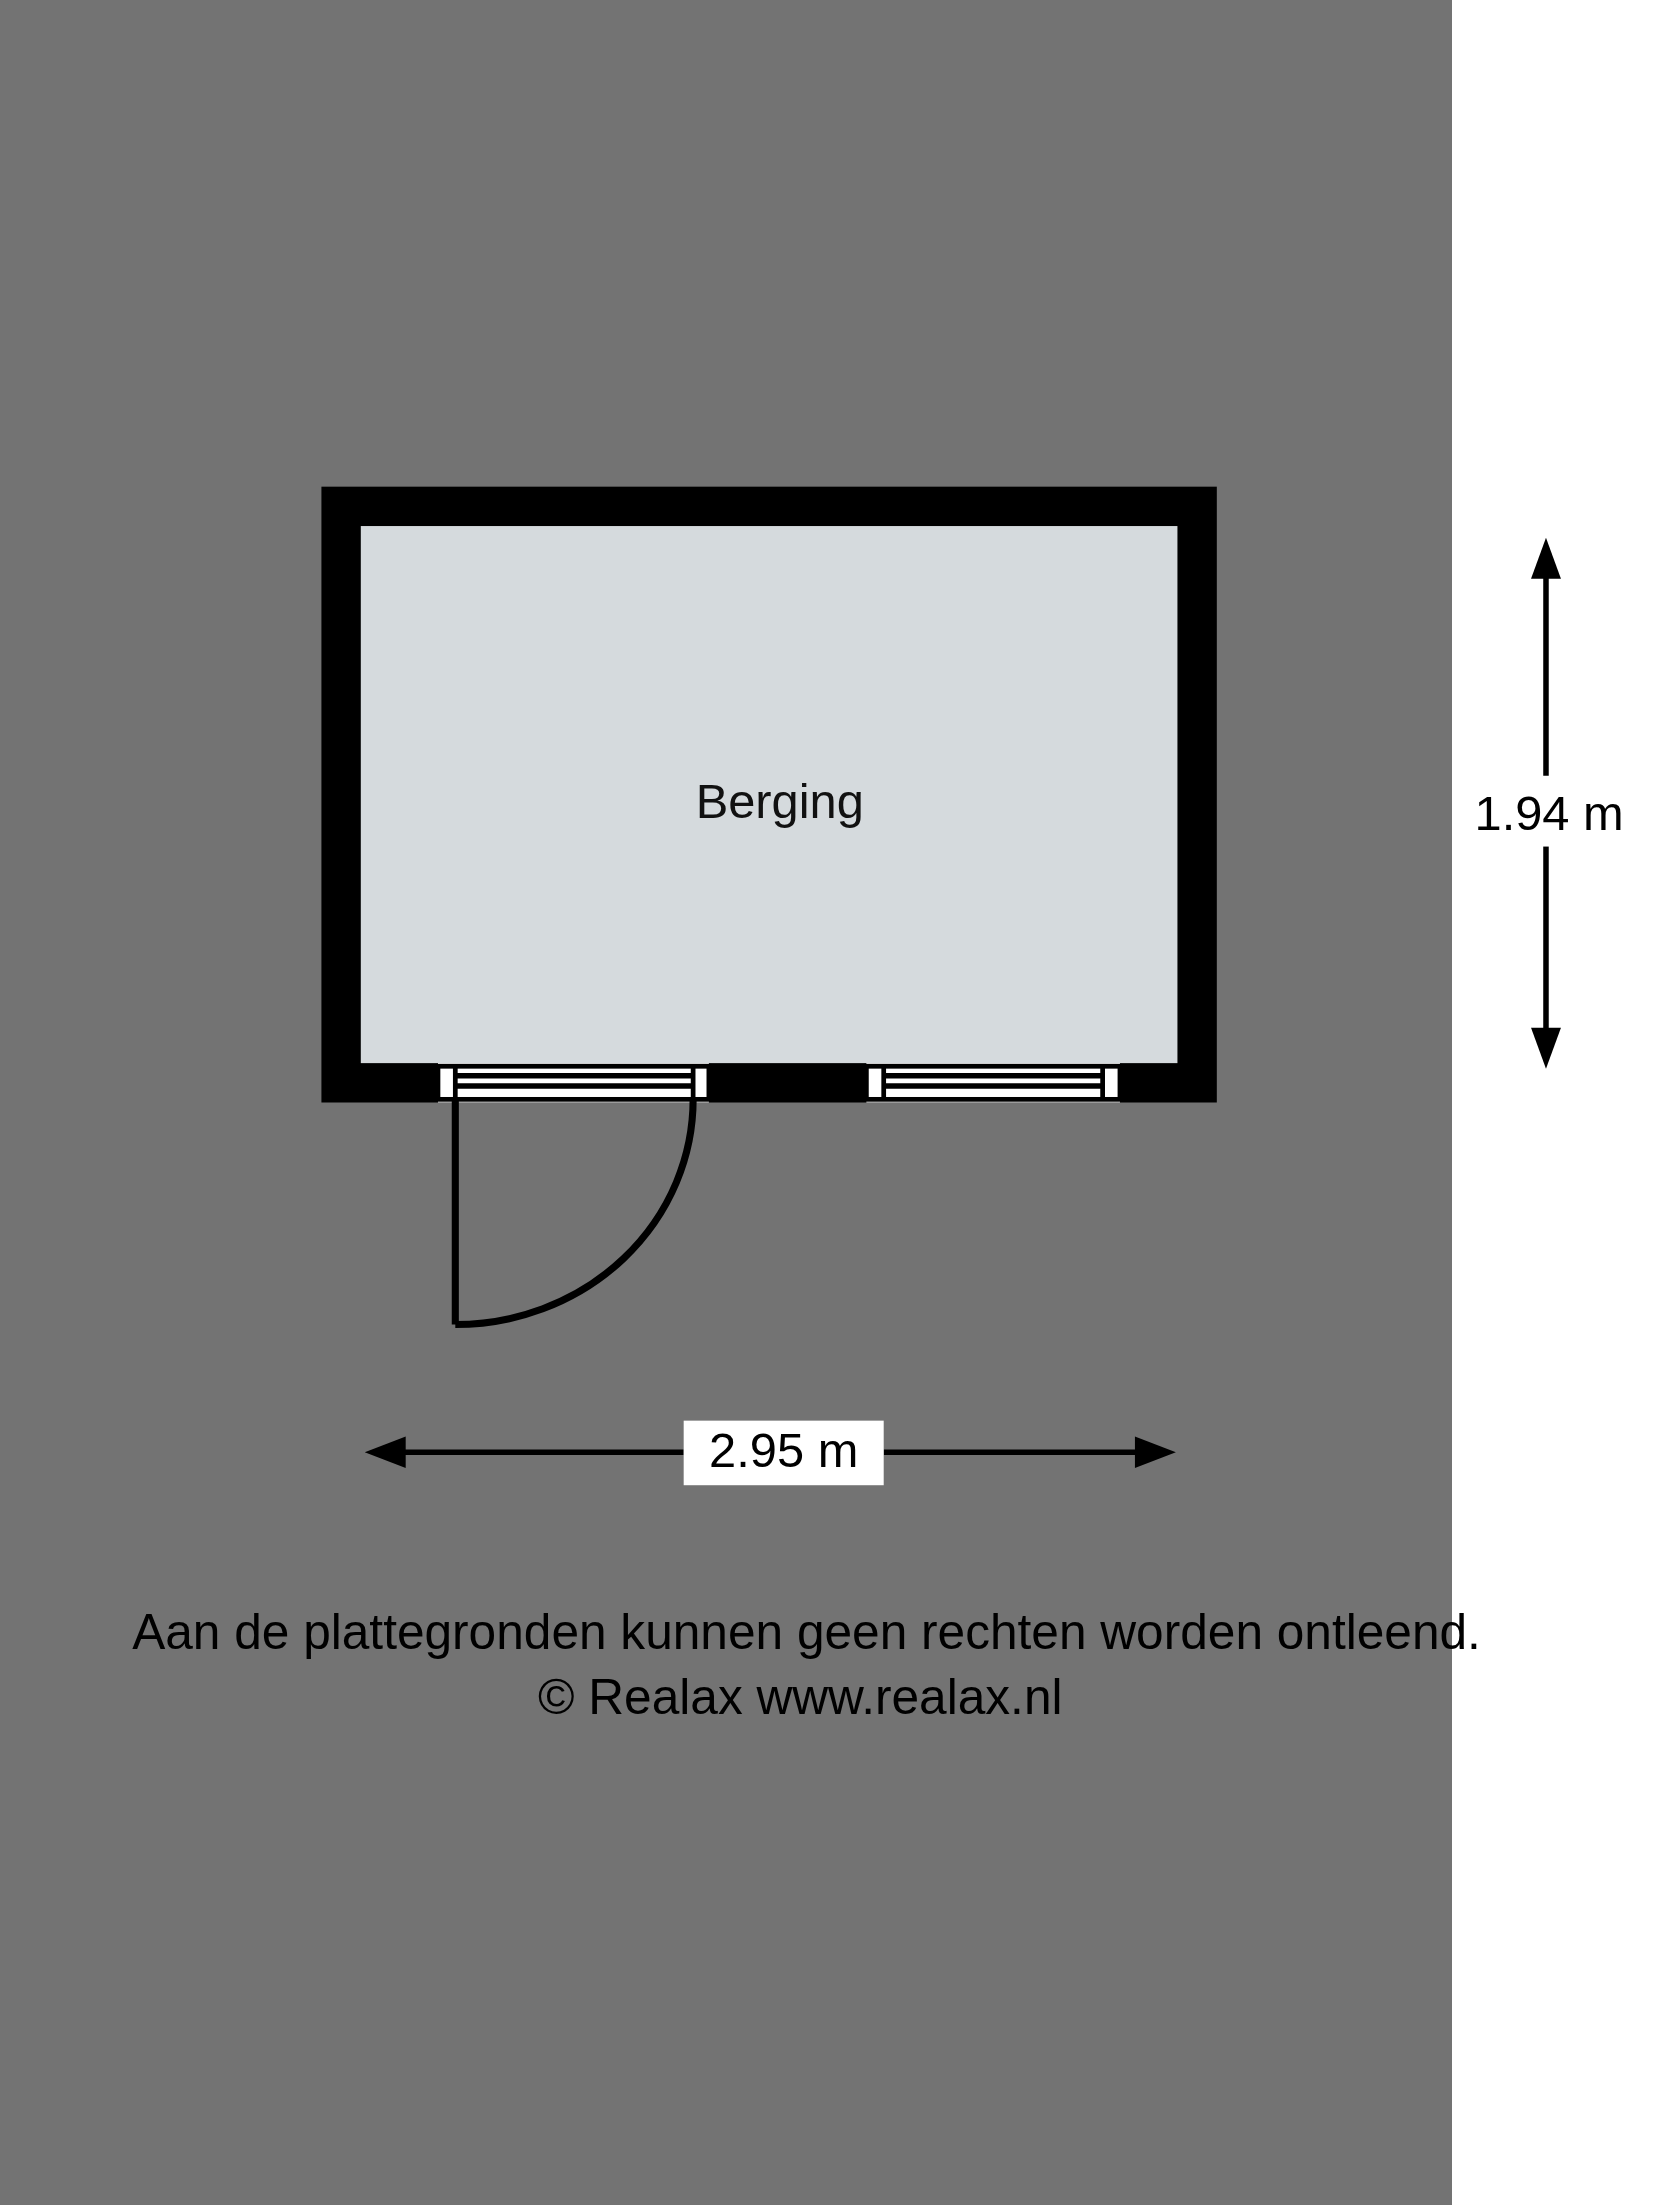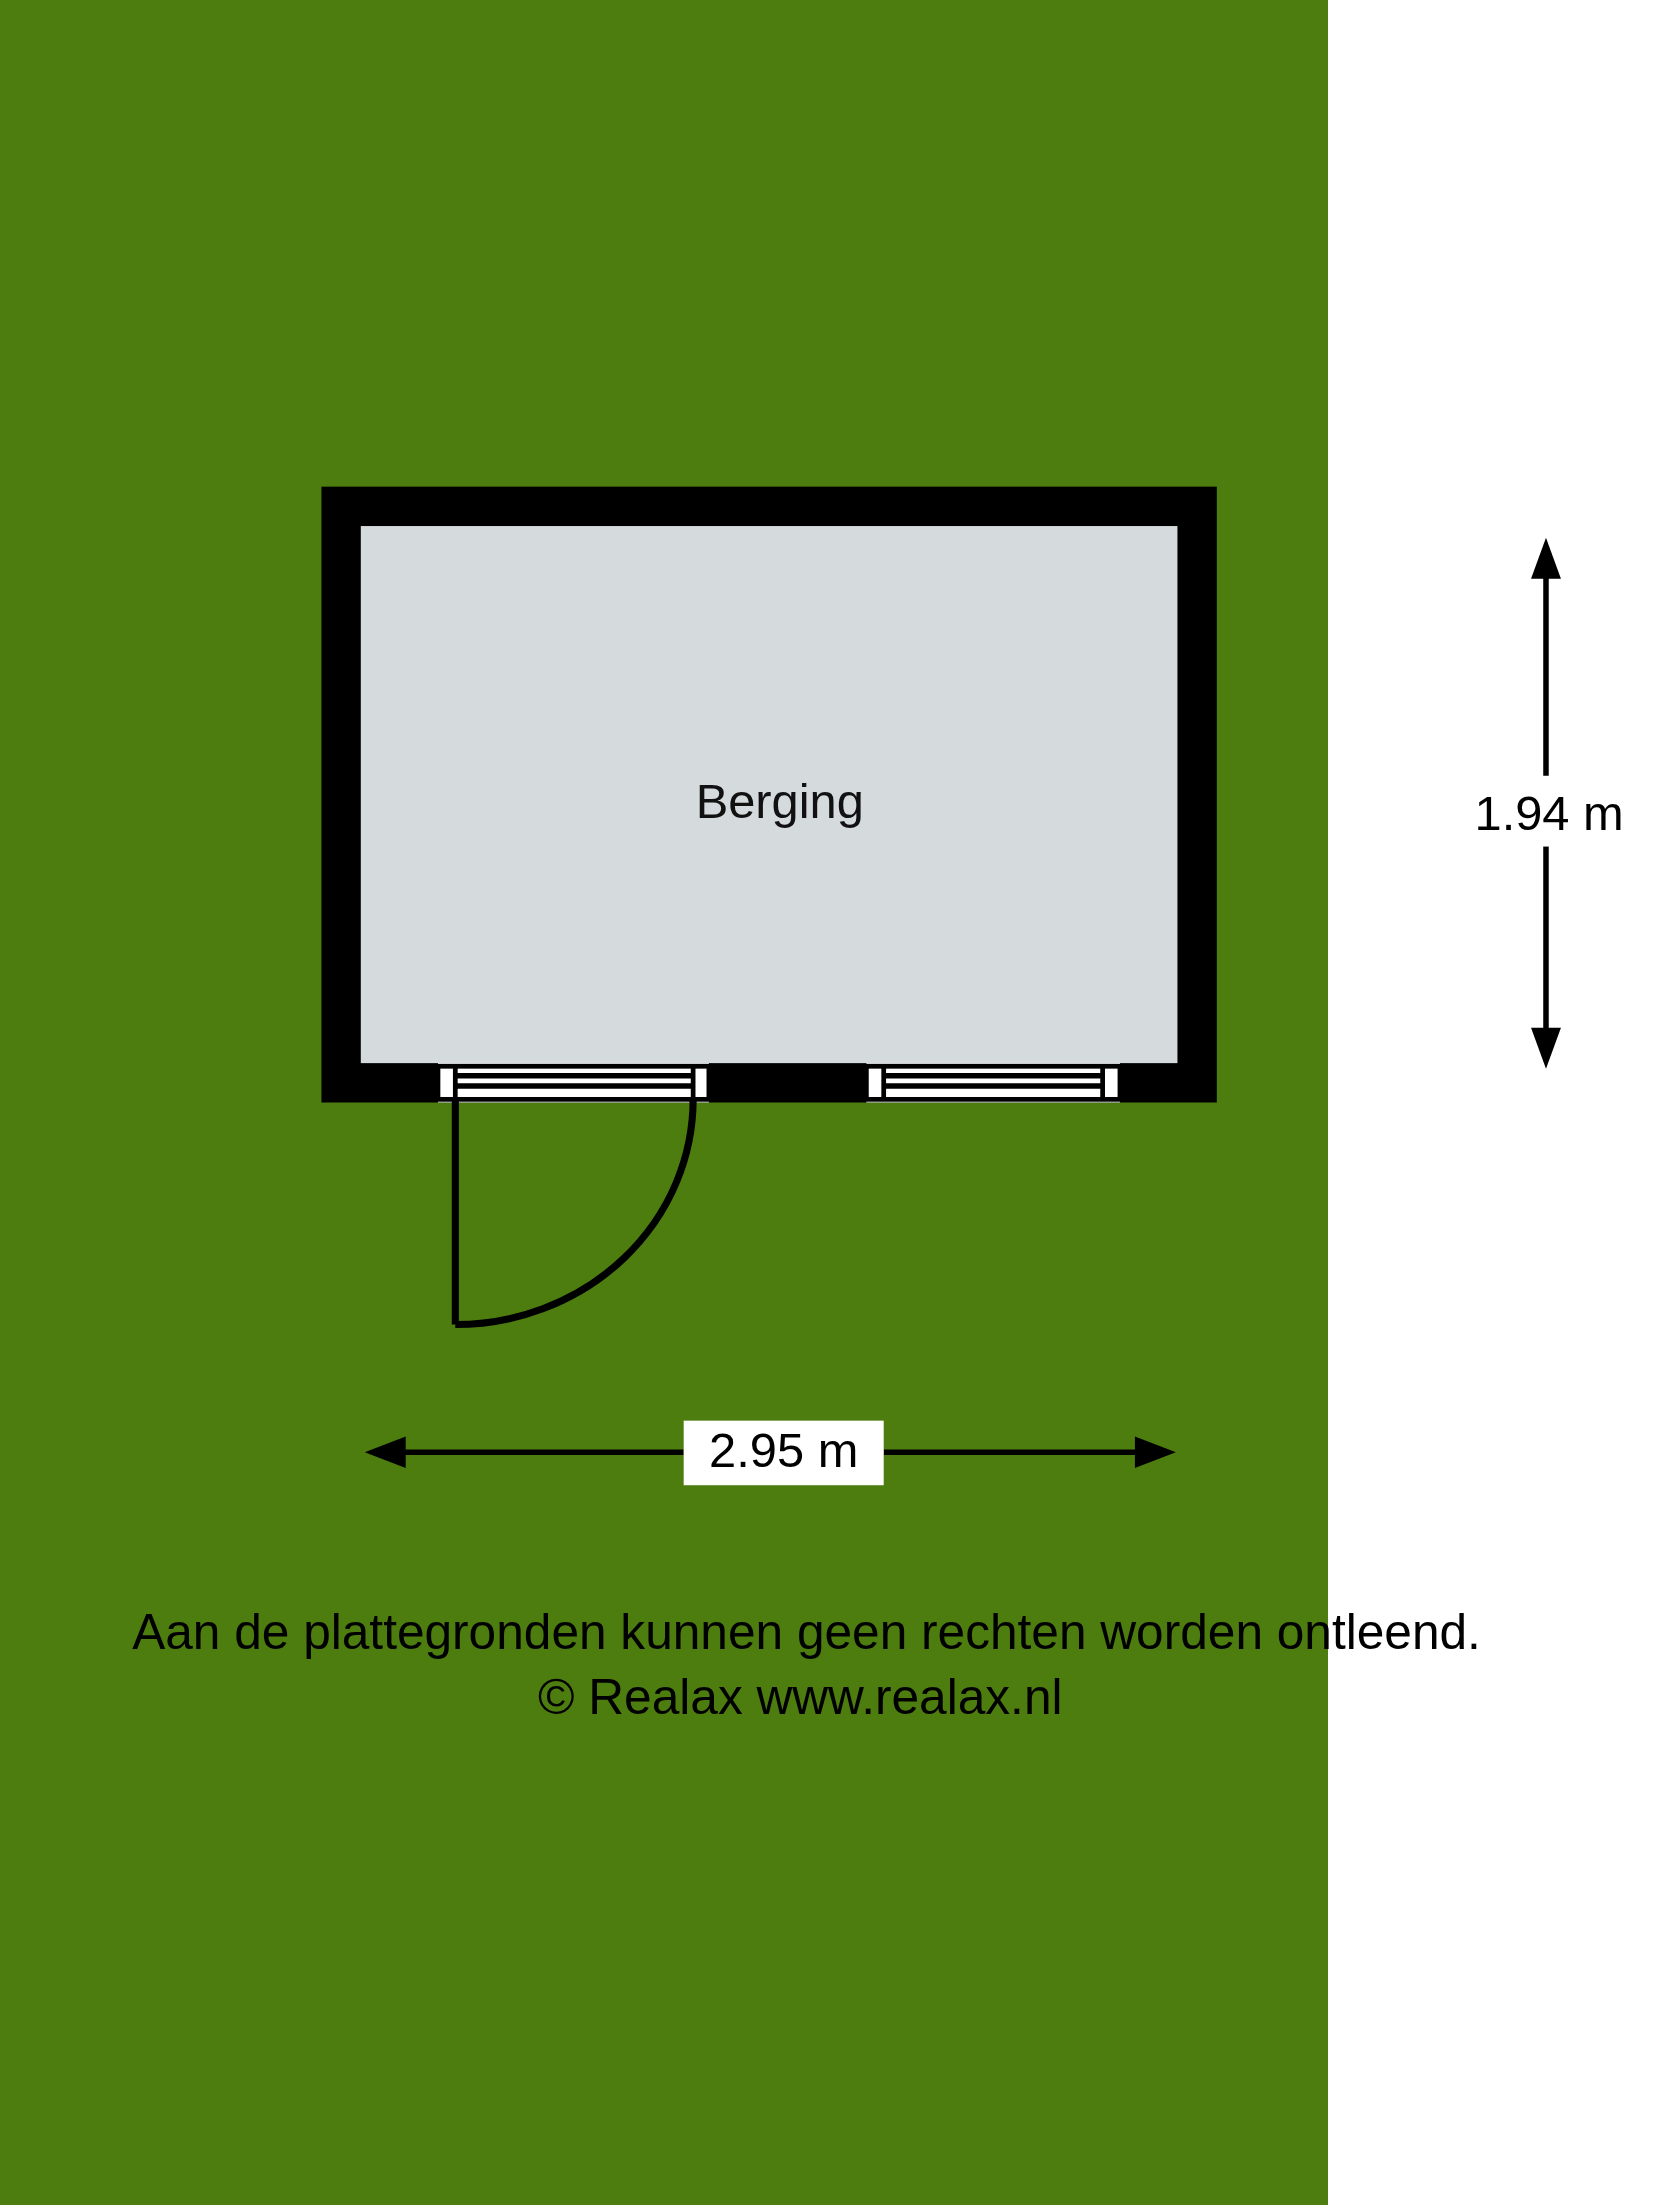--- a/index.html
+++ b/index.html
@@ -9,23 +9,23 @@
   }
   body {
     width: 1654px;
     height: 2205px;
     font-family: "Liberation Sans", sans-serif;
     color: #000000;
     overflow: hidden;
   }
   #page {
     position: relative;
-    width: 1328px;
+    width: 1452px;
     height: 2205px;
-    background: #4d7c0f;
+    background: #737373;
   }
   #floorplan-svg {
     position: absolute;
     left: 0;
     top: 0;
     width: 1654px;
     height: 2205px;
   }
   .room-label {
     font-family: "Liberation Sans", sans-serif;

